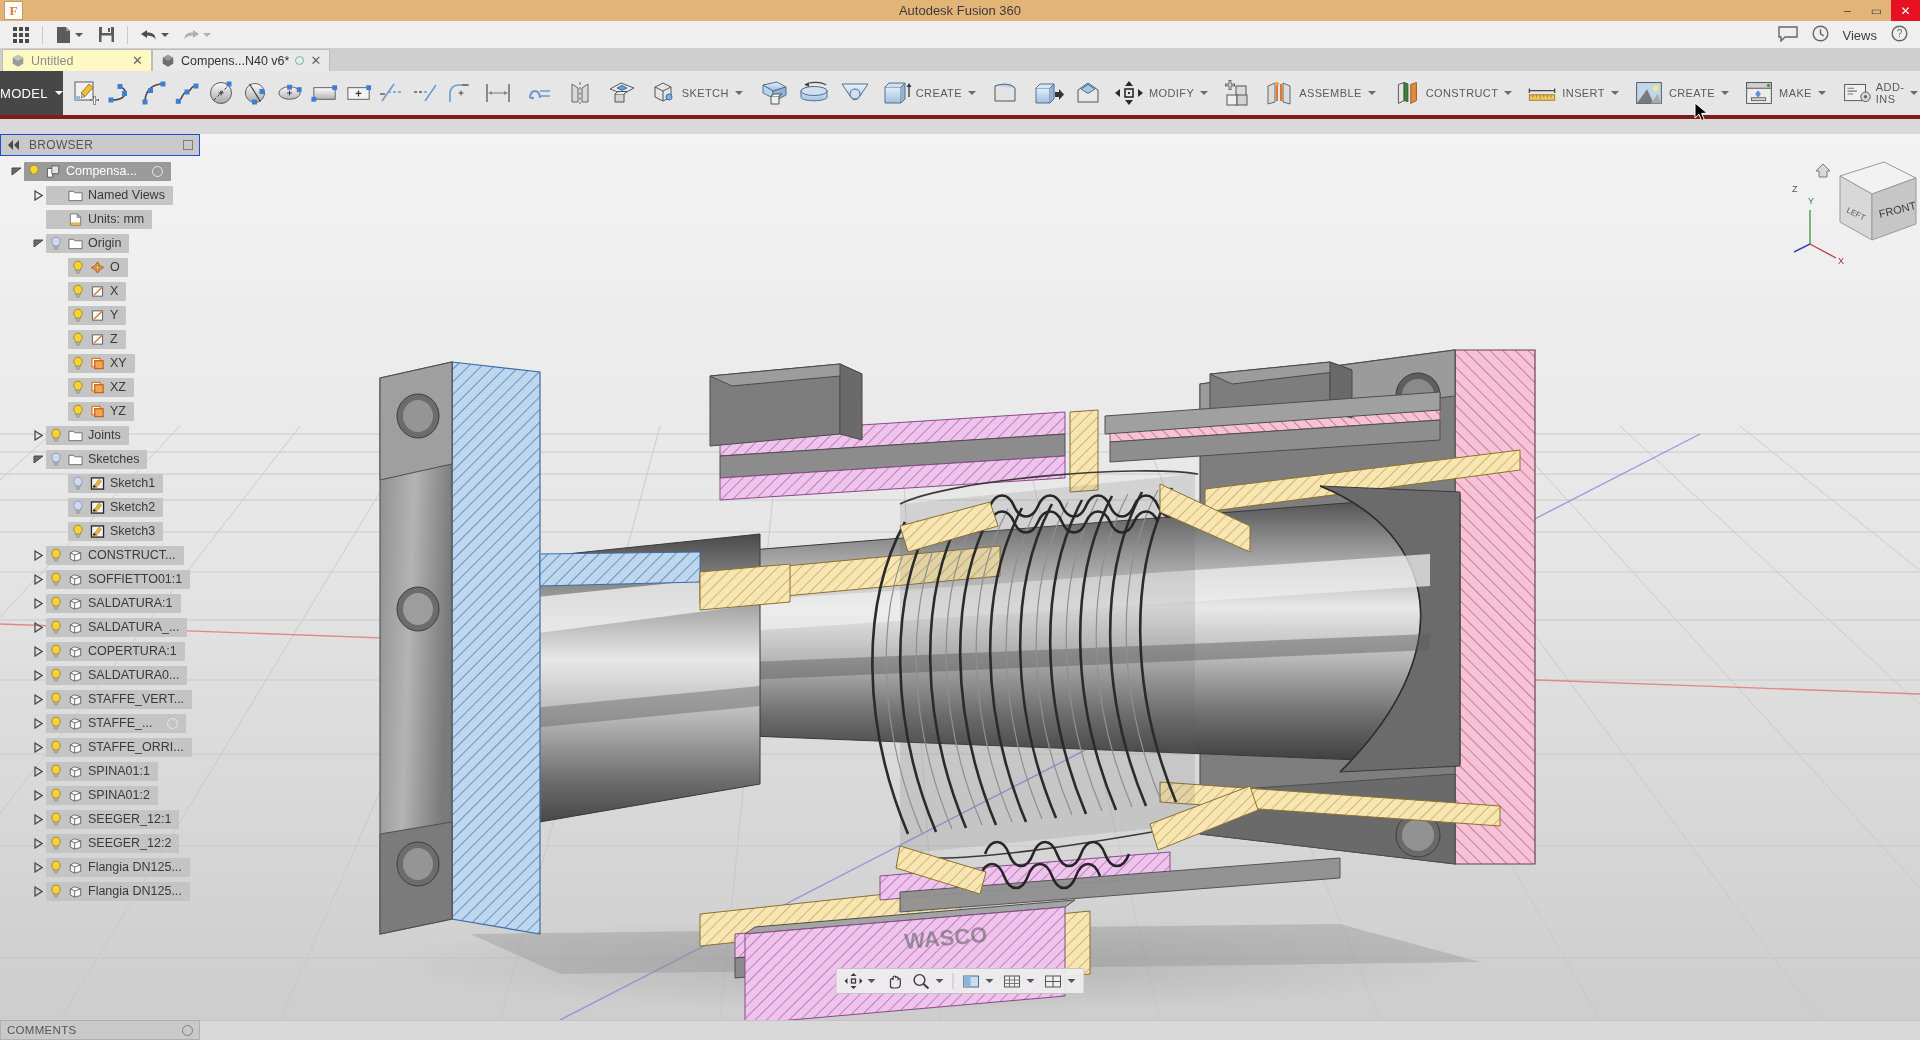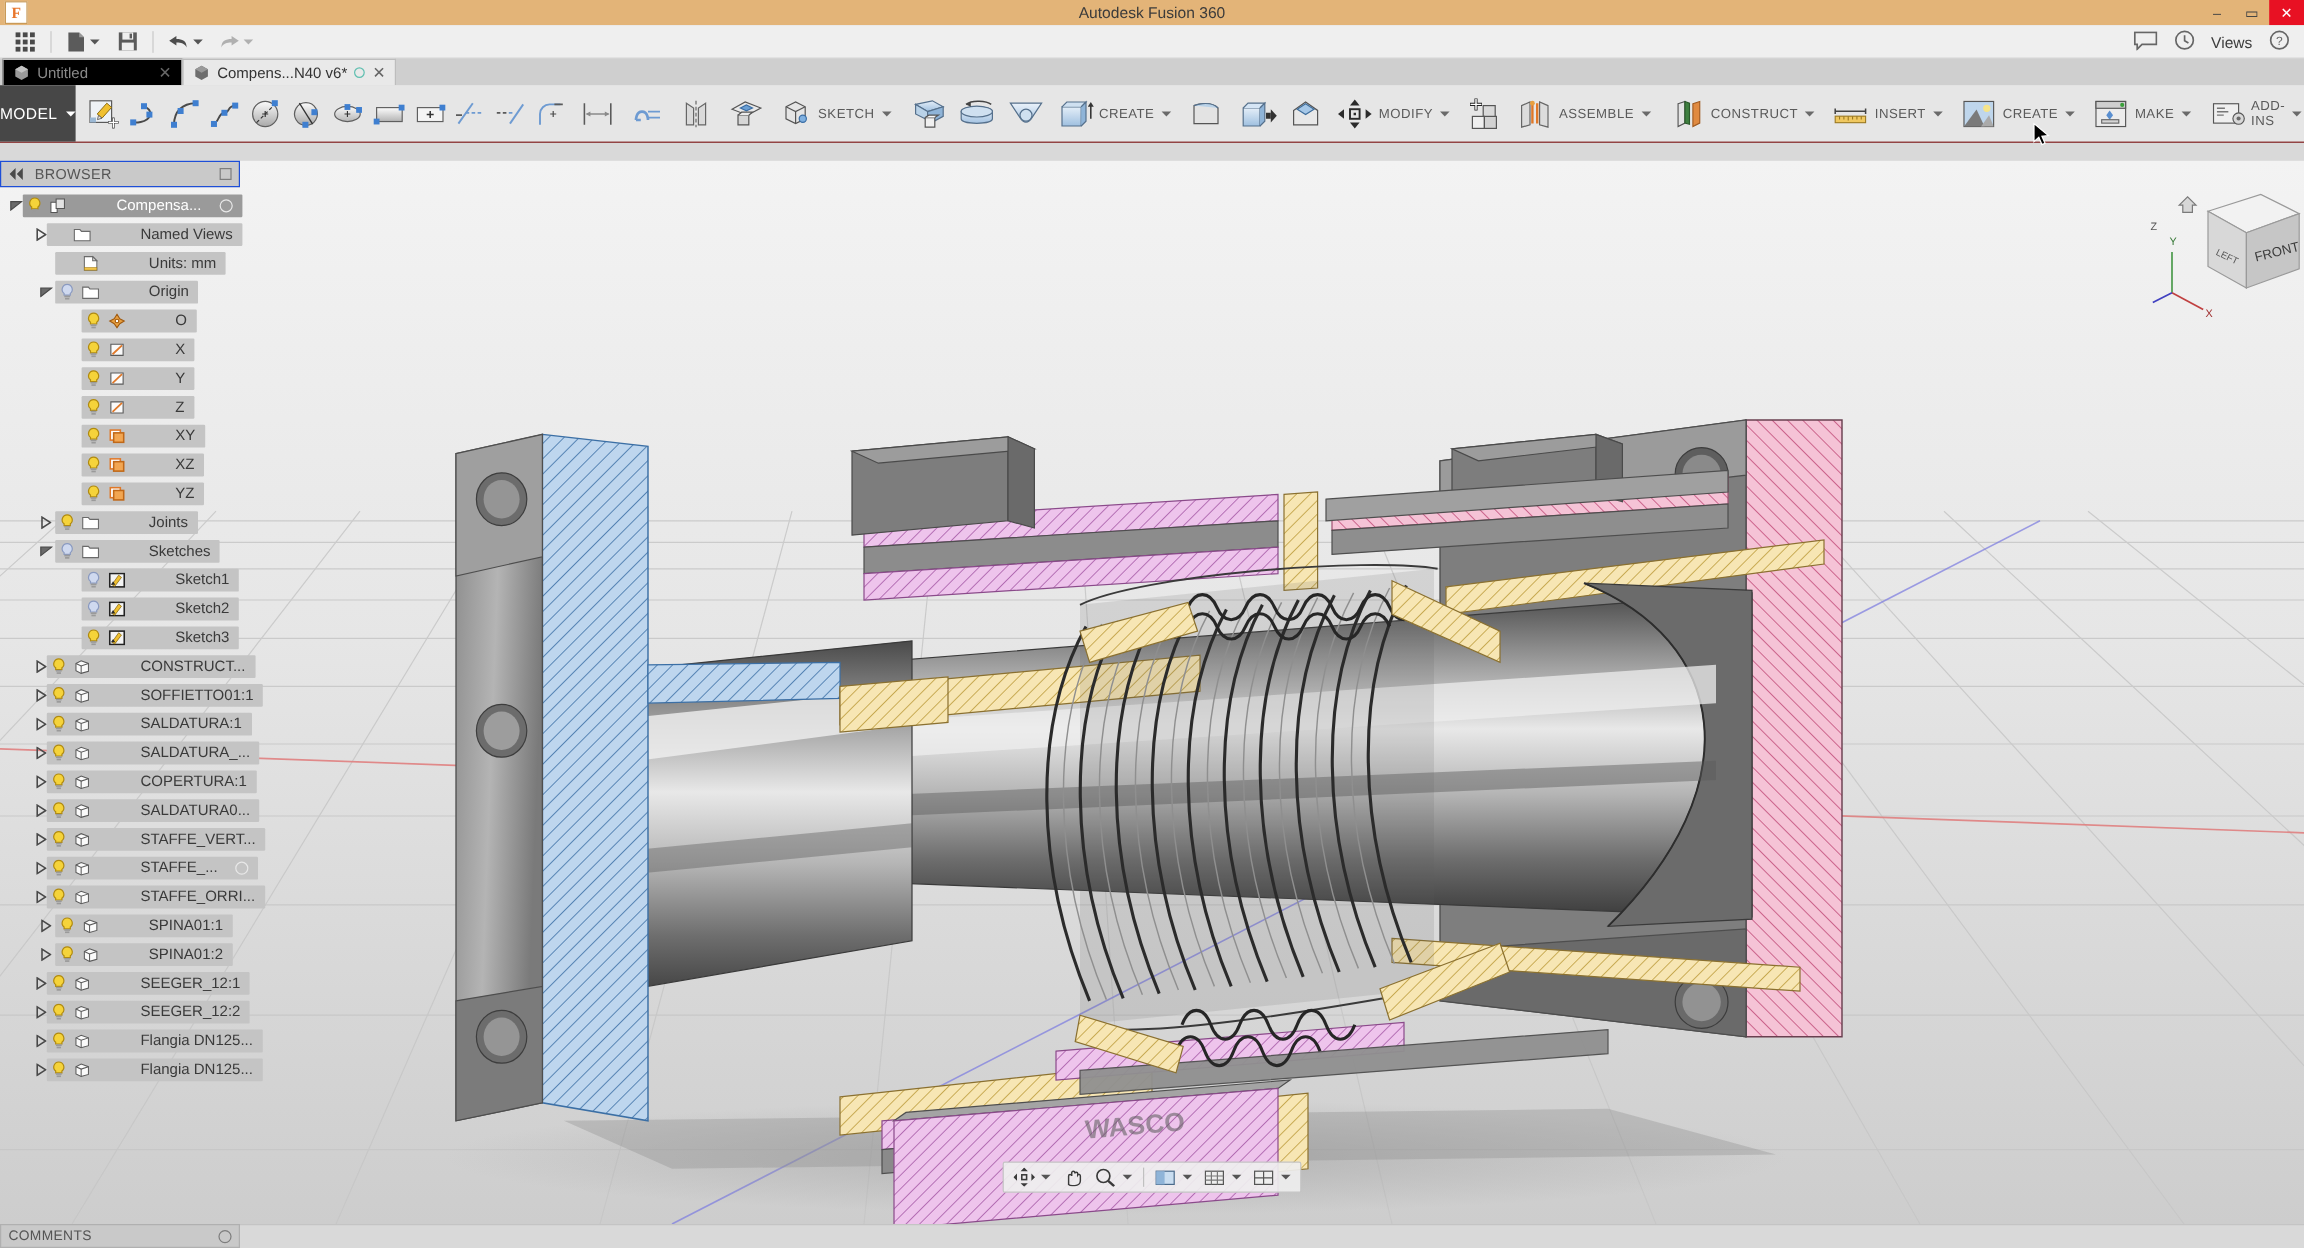--- a/index.html
+++ b/index.html
@@ -44,31 +44,31 @@
   .grid9 i{ background:#4a4a4a; display:block; width:4px; height:4px; }
   .caret{ width:0;height:0;border-left:4px solid transparent;border-right:4px solid transparent;
     border-top:4px solid #555; display:inline-block; margin-left:3px; }
   .qat-right{ position:absolute; right:0; top:0; height:28px; display:flex; align-items:center; gap:14px; padding-right:12px;}
   .qat-right .uname{ font-size:13px; color:#3d3d3d; }
 
   
   .tabbar{ height:22px; background:#cfcfcf; display:flex; align-items:flex-end; padding-left:2px; }
   .tab{
     height:22px; display:flex; align-items:center; gap:6px; padding:0 8px;
-    background:#000000; border:1px solid #bdbdbd; border-bottom:none; font-size:12.5px;
+    background:#fef9c3; border:1px solid #bdbdbd; border-bottom:none; font-size:12.5px;
     color:#8a8a8a; min-width:150px; position:relative;
   }
   .tab.active{ background:#e9e9e9; color:#333; }
   .tab .cubeicon{ width:14px; height:14px; }
   .tab .x{ margin-left:auto; color:#666; font-size:13px; line-height:1; }
   .tab .dot{ width:9px;height:9px;border:1.6px solid #5fbfb0; border-radius:50%; }
 
   
   .ribbon{
-    height:48px; background:#e6e6e6; border-bottom:1px solid #7f1d1d;
+    height:48px; background:#e6e6e6; border-bottom:4px solid #7f1d1d;
     display:flex; align-items:stretch; position:relative;
   }
   .model-btn{
     width:86px; background:#474747; color:#fff; display:flex; align-items:center;
     justify-content:center; gap:4px; font-size:13px; letter-spacing:.3px;
   }
   .grp{ display:flex; align-items:center; position:relative;
         padding:0 3px; justify-content:flex-start; }
   .grp .icons{ display:flex; align-items:center; height:44px; gap:1px; }
   .grp .gtitle{ font-size:11px; color:#5a5a5a; letter-spacing:.4px; height:16px;
@@ -97,21 +97,21 @@
   .row{ height:24px; display:flex; align-items:center; position:relative; }
   .arrow{ width:16px; height:24px; display:flex; align-items:center; justify-content:center; }
   .tri-r{ width:9px;height:11px; }
   .tri-d{ width:11px;height:9px; }
   .rowbg{
     display:flex; align-items:center; gap:5px; background:#c4c4c4; height:19px;
     padding:0 8px 0 3px; border-radius:1px;
   }
   .rowbg.sel{ background:#9a9a9a; color:#fff; }
   .bulb{ width:14px;height:15px; }
-  .row .nm{ white-space:nowrap; color:#3a3a3a; font-size:12.5px;margin-left:36px; }
+  .row .nm{ white-space:nowrap; color:#3a3a3a; font-size:12.5px; }
   .rowbg.sel .nm{ color:#fff; }
   .folder{ width:15px;height:13px; }
 
   
   .canvas{
     position:absolute; left:0; top:134px; right:0; bottom:20px;
     background:linear-gradient(#f2f2f2 0%, #e2e2e2 40%, #d2d2d2 100%);
     overflow:hidden;
   }
 

